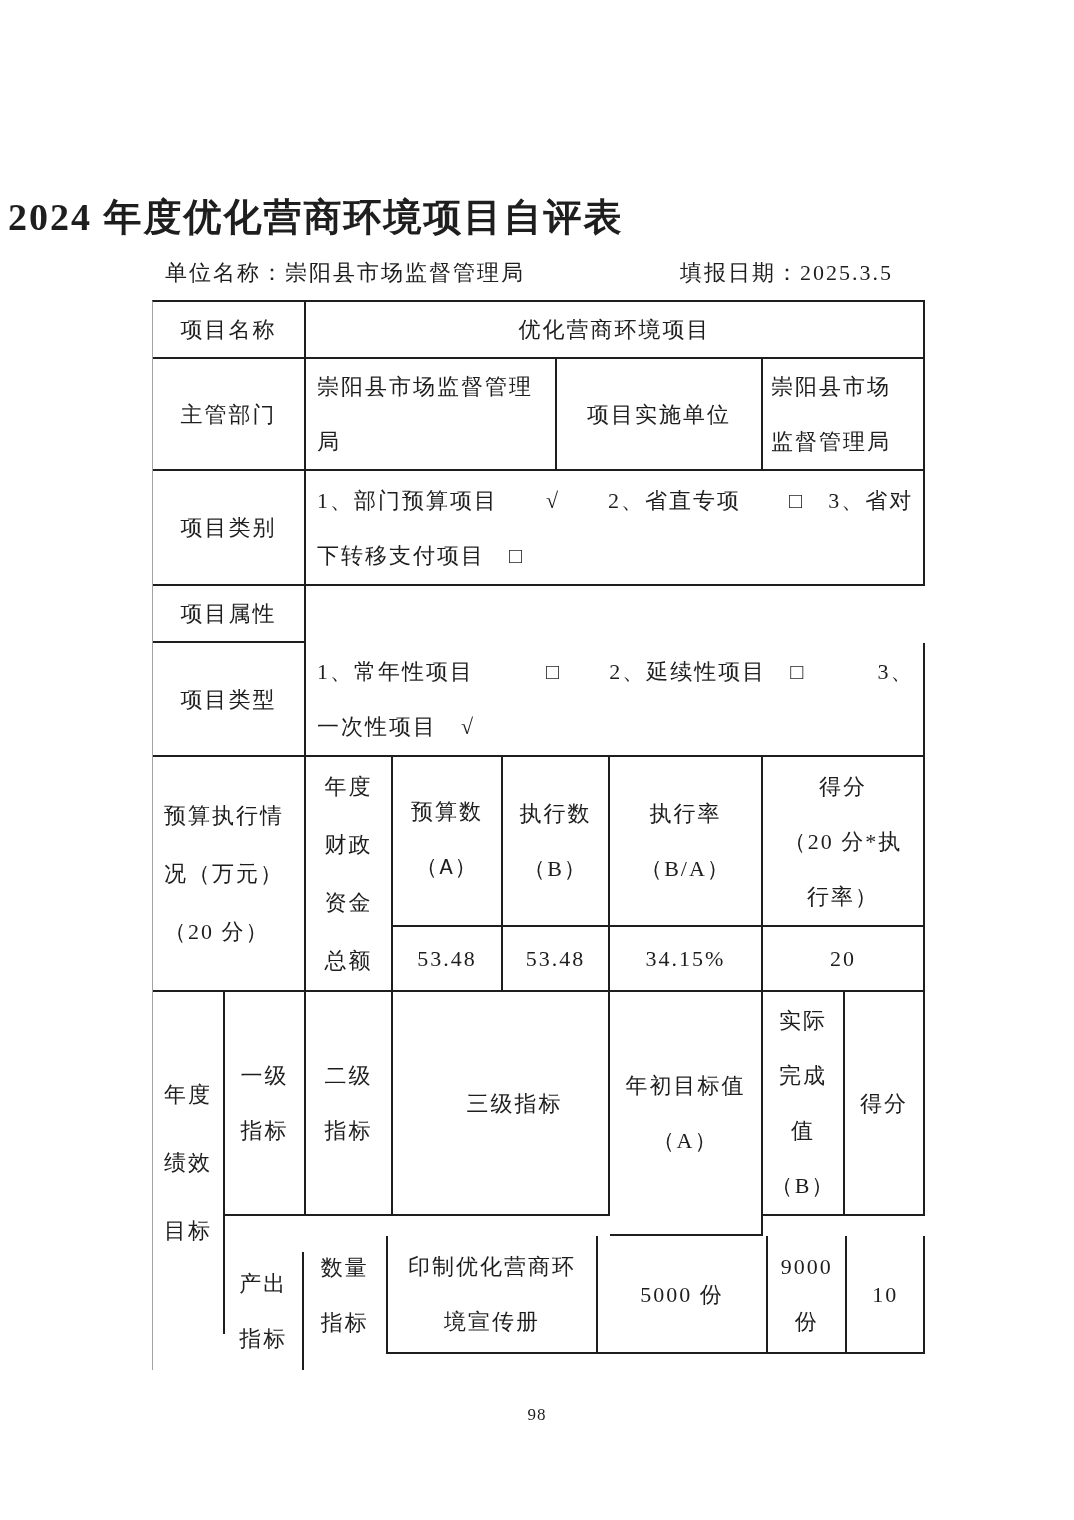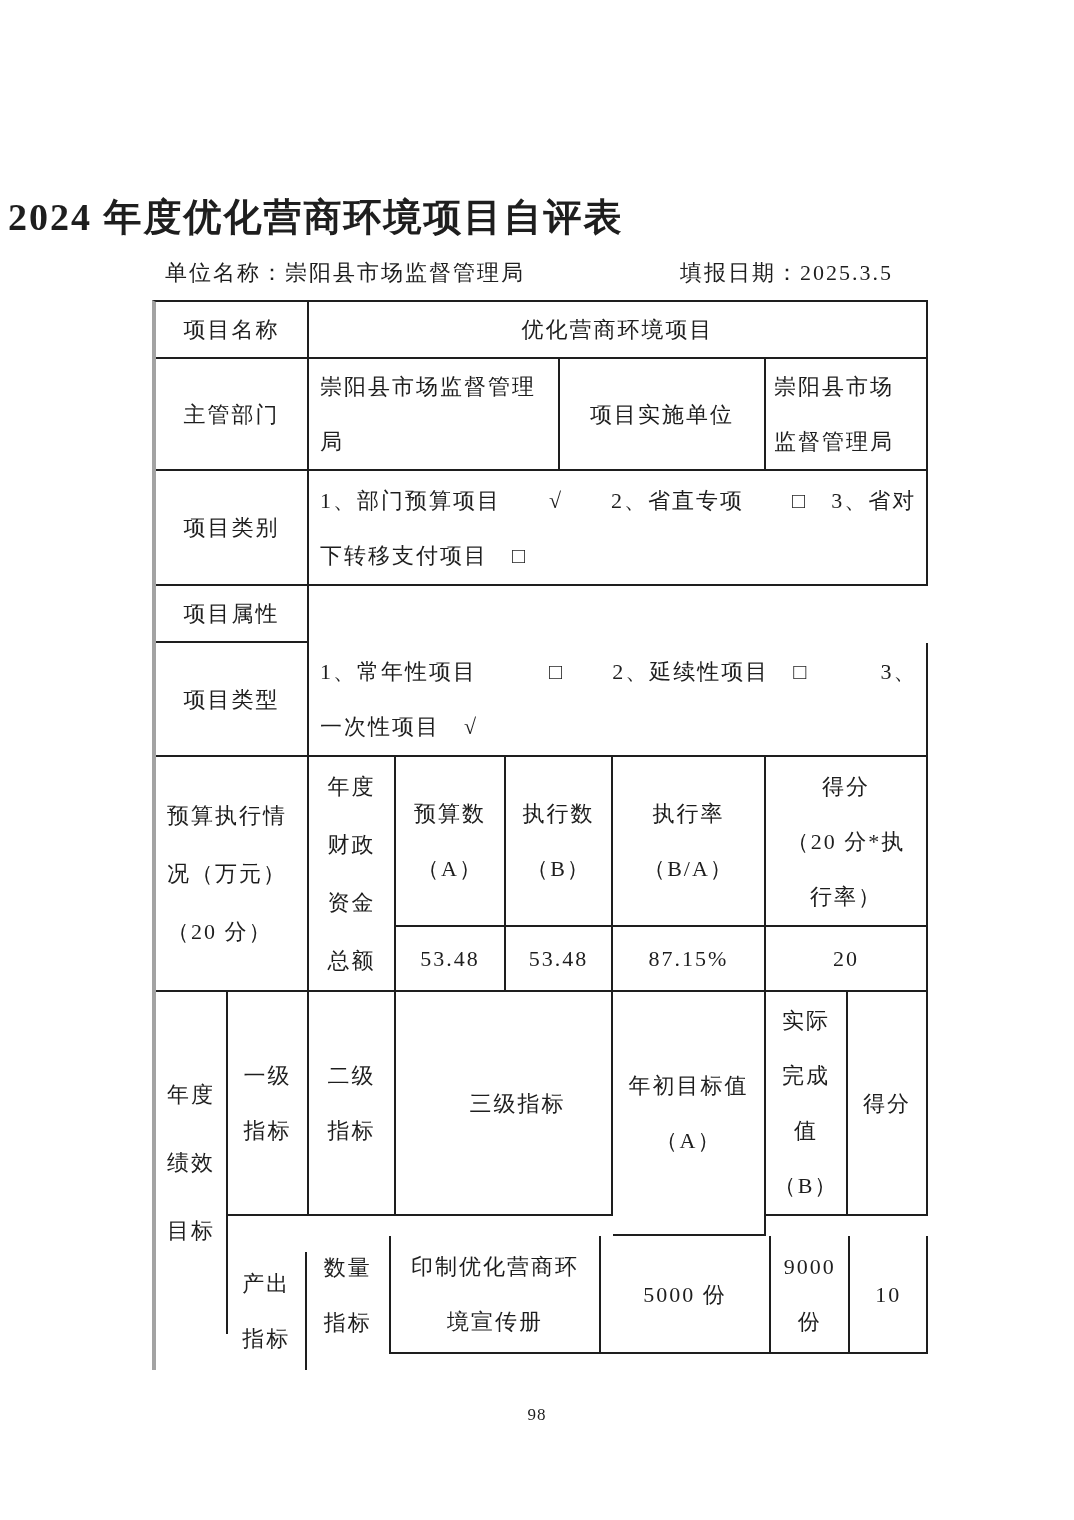--- a/index.html
+++ b/index.html
@@ -14,21 +14,21 @@
   .title{
     position:absolute;top:192px;left:8px;width:1074px;
     text-align:left;font-size:38px;font-weight:bold;
     letter-spacing:2px;white-space:pre;
   }
   .infoline span{position:absolute;top:258px;font-size:22px;letter-spacing:2px;white-space:pre;}
   .unit{left:165px;}
   .date{left:680px;}
   .tbl{
     position:absolute;left:152px;top:300px;width:772px;
-    border-top:2px solid #1e1e1e;border-left:4px solid #a3a3a3;
+    border-top:2px solid #1e1e1e;border-left:1px solid #a3a3a3;
     font-size:22px;letter-spacing:2px;
   }
   .r{display:flex;}
   .c{
     box-sizing:border-box;
     border-right:2px solid #1e1e1e;
     border-bottom:2px solid #1e1e1e;
     display:flex;align-items:center;justify-content:center;
     text-align:center;white-space:pre-line;
     line-height:55px;
@@ -91,34 +91,34 @@
     <div class="r">
       <div class="c al lh58" style="width:153px;height:235px;">预算执行情
 况（万元）
 （20 分）</div>
       <div class="c lh58" style="width:87px;height:235px;">年度
 财政
 资金
 总额</div>
       <div class="col" style="width:532px;">
         <div class="r">
-          <div class="c" style="width:110px;height:170px;">预算数
+          <div class="c" style="width:110px;height:170px;font-family:Liberation Mono, monospace;">预算数
 （A）</div>
           <div class="c" style="width:107px;height:170px;">执行数
 （B）</div>
           <div class="c" style="width:153px;height:170px;">执行率
 （B/A）</div>
           <div class="c" style="width:162px;height:170px;">得分
 （20 分*执
 行率）</div>
         </div>
         <div class="r">
           <div class="c" style="width:110px;height:65px;">53.48</div>
           <div class="c" style="width:107px;height:65px;">53.48</div>
-          <div class="c" style="width:153px;height:65px;">87.15%</div>
+          <div class="c" style="width:153px;height:65px;">34.15%</div>
           <div class="c" style="width:162px;height:65px;">20</div>
         </div>
       </div>
     </div>
 
     <div class="r">
       <div class="c nb lh68" style="width:72px;height:342px;">年度
 绩效
 目标</div>
       <div class="col" style="width:700px;">

